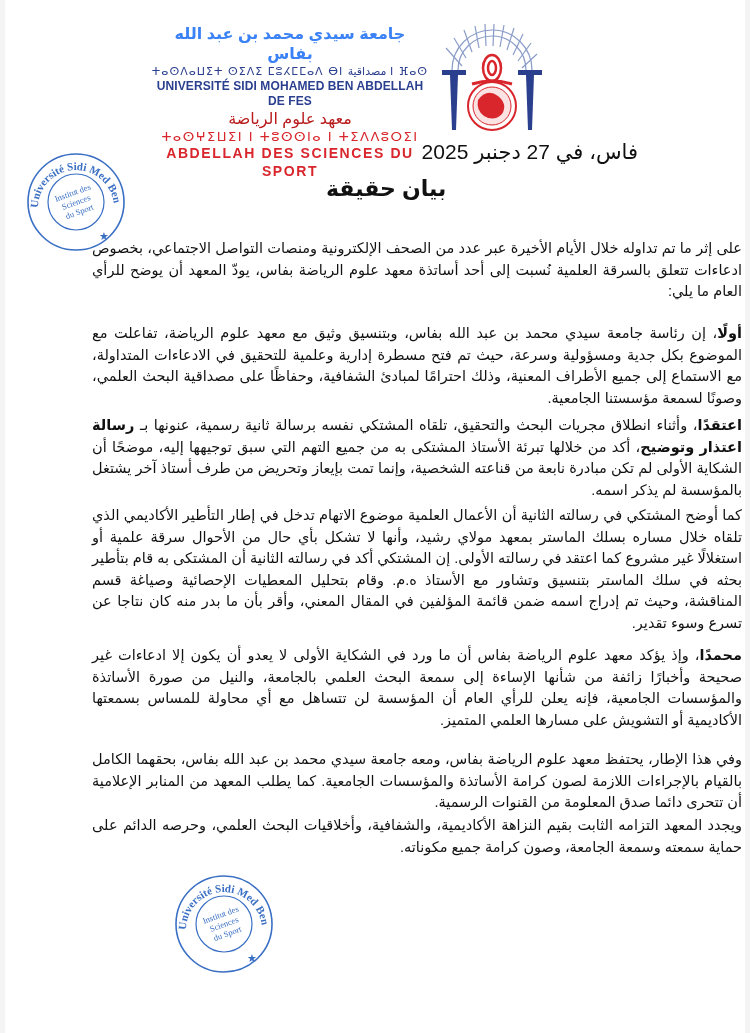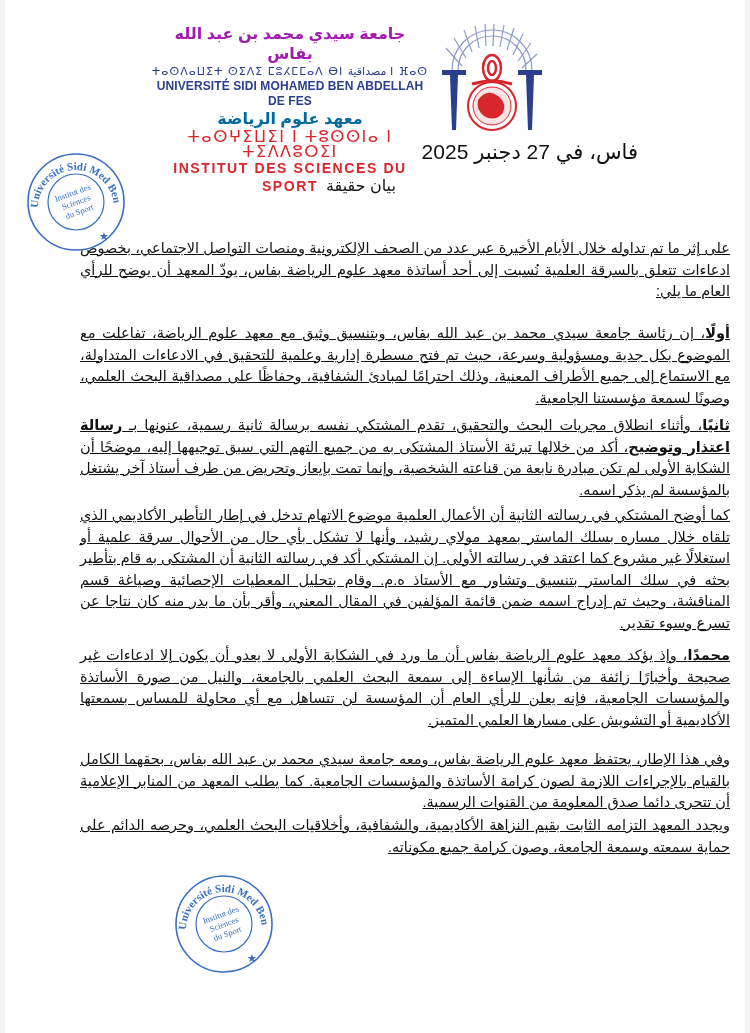--- a/index.html
+++ b/index.html
@@ -6,37 +6,37 @@
   body {
     width: 750px; height: 1033px; position: relative; overflow: hidden;
     font-family: "Liberation Sans", "DejaVu Sans", sans-serif;
     color: #111;
   }
   .page-edge-left { position: absolute; left: 0; top: 0; width: 5px; height: 1033px; background: #f4f4f4; }
   .page-edge-right { position: absolute; right: 0; top: 0; width: 5px; height: 1033px; background: #f4f4f4; }
 
   
   .header-text { position: absolute; left: 150px; top: 24px; width: 280px; text-align: center; }
-  .hdr-ar-univ { color: #a21caf; font-size: 16px; font-weight: bold; direction: rtl; line-height: 20px; letter-spacing: 0.5px; }
+  .hdr-ar-univ { color: #3b82f6; font-size: 16px; font-weight: bold; direction: rtl; line-height: 20px; letter-spacing: 0.5px; }
   .hdr-tif-univ { color: #2b3f8f; font-size: 11px; line-height: 15px; letter-spacing: 1px; font-family: "DejaVu Sans", sans-serif; }
   .hdr-fr-univ { color: #2b3f8f; font-size: 12px; font-weight: bold; line-height: 15px; letter-spacing: 0.1px; }
-  .hdr-ar-inst { color: #0369a1; font-size: 16px; font-weight: bold; direction: rtl; line-height: 20px; letter-spacing: 6px; }
-  .hdr-tif-inst { color: #d8262c; font-size: 16px; line-height: 15px; letter-spacing: 1.5px; font-family: "DejaVu Sans", sans-serif; }
+  .hdr-ar-inst { color: #b91c1c; font-size: 16px; font-weight: normal; direction: rtl; line-height: 20px; letter-spacing: 6px; }
+  .hdr-tif-inst { color: #d8262c; font-size: 13px; line-height: 15px; letter-spacing: 1.5px; font-family: "DejaVu Sans", sans-serif; }
   .hdr-fr-inst { color: #d8262c; font-size: 14px; font-weight: bold; line-height: 18px; letter-spacing: 1.6px; }
 
   .logo { position: absolute; left: 432px; top: 18px; width: 120px; height: 118px; }
 
   .stamp { position: absolute; width: 104px; height: 104px; }
   .stamp-top { left: 24px; top: 150px; }
   .stamp-bottom { left: 172px; top: 872px; }
 
   
-  .doc { position: absolute; left: 80px; width: 650px; direction: rtl; text-align: justify; font-size: 14.5px; line-height: 21.5px; text-decoration: underline; }
+  .doc { position: absolute; left: 92px; width: 650px; direction: rtl; text-align: justify; font-size: 14.5px; line-height: 21.5px; }
   .date { position: absolute; right: 112px; top: 140px; direction: rtl; font-size: 21px; }
-  .title { position: absolute; left: 326px; top: 176px; direction: rtl; font-size: 16px; font-weight: normal; }
+  .title { position: absolute; left: 326px; top: 176px; direction: rtl; font-size: 22px; font-weight: bold; }
   .para { margin: 0; }
   .para b { font-weight: bold; }
   .p1 { top: 238px; }
   .p2 { top: 323px; }
   .p3 { top: 415px; }
   .p4 { top: 505px; }
   .p5 { top: 645px; }
   .p6 { top: 749px; }
   .p7 { top: 815px; }
 </style>
@@ -45,21 +45,21 @@
 
 <div class="page-edge-left"></div>
 <div class="page-edge-right"></div>
 
 <div class="header-text">
   <div class="hdr-ar-univ">جامعة سيدي محمد بن عبد الله بفاس</div>
   <div class="hdr-tif-univ">ⵜⴰⵙⴷⴰⵡⵉⵜ ⵙⵉⴷⵉ ⵎⵓⵃⵎⵎⴰⴷ ⴱⵏ مصداقية ⵏ ⴼⴰⵙ</div>
   <div class="hdr-fr-univ">UNIVERSITÉ SIDI MOHAMED BEN ABDELLAH DE FES</div>
   <div class="hdr-ar-inst">معهد علوم الرياضة</div>
   <div class="hdr-tif-inst">ⵜⴰⵙⵖⵉⵡⵉⵏ ⵏ ⵜⵓⵙⵙⵏⴰ ⵏ ⵜⵉⴷⴷⵓⵔⵉⵏ</div>
-  <div class="hdr-fr-inst">INSTITUT DES SCIENCES DU SPORT</div>
+  <div class="hdr-fr-inst">ABDELLAH DES SCIENCES DU SPORT</div>
 </div>
 
 <svg class="logo" viewBox="0 0 120 118">
   <g stroke="#8a9cc8" stroke-width="1.2" fill="none">
     <path d="M20 52 A40 40 0 0 1 100 52"></path>
     <path d="M26 52 A34 34 0 0 1 94 52"></path>
     <line x1="30" y1="48" x2="14" y2="30"></line>
       <line x1="34" y1="40" x2="22" y2="20"></line>
     <line x1="40" y1="34" x2="32" y2="12"></line>
       <line x1="47" y1="30" x2="43" y2="8"></line>
@@ -107,21 +107,21 @@
 
 <div class="doc p1">
   <p class="para">على إثر ما تم تداوله خلال الأيام الأخيرة عبر عدد من الصحف الإلكترونية ومنصات التواصل الاجتماعي، بخصوص ادعاءات تتعلق بالسرقة العلمية نُسبت إلى أحد أساتذة معهد علوم الرياضة بفاس، يودّ المعهد أن يوضح للرأي العام ما يلي:</p>
 </div>
 
 <div class="doc p2">
   <p class="para"><b>أولًا</b><span>، إن رئاسة جامعة سيدي محمد بن عبد الله بفاس، وبتنسيق وثيق مع معهد علوم الرياضة، تفاعلت مع الموضوع بكل جدية ومسؤولية وسرعة، حيث تم فتح مسطرة إدارية وعلمية للتحقيق في الادعاءات المتداولة، مع الاستماع إلى جميع الأطراف المعنية، وذلك احترامًا لمبادئ الشفافية، وحفاظًا على مصداقية البحث العلمي، وصونًا لسمعة مؤسستنا الجامعية.</span></p>
 </div>
 
 <div class="doc p3">
-  <p class="para"><b>ثانيًا</b><span>، وأثناء انطلاق مجريات البحث والتحقيق، تقدم المشتكي نفسه برسالة ثانية رسمية، عنونها بـ </span><b>رسالة اعتذار وتوضيح</b><span>، أكد من خلالها تبرئة الأستاذ المشتكى به من جميع التهم التي سبق توجيهها إليه، موضحًا أن الشكاية الأولى لم تكن مبادرة نابعة من قناعته الشخصية، وإنما تمت بإيعاز وتحريض من طرف أستاذ آخر يشتغل بالمؤسسة لم يذكر اسمه.</span></p>
+  <p class="para"><b>اعتقدًا</b><span>، وأثناء انطلاق مجريات البحث والتحقيق، تلقاه المشتكي نفسه برسالة ثانية رسمية، عنونها بـ </span><b>رسالة اعتذار وتوضيح</b><span>، أكد من خلالها تبرئة الأستاذ المشتكى به من جميع التهم التي سبق توجيهها إليه، موضحًا أن الشكاية الأولى لم تكن مبادرة نابعة من قناعته الشخصية، وإنما تمت بإيعاز وتحريض من طرف أستاذ آخر يشتغل بالمؤسسة لم يذكر اسمه.</span></p>
 </div>
 
 <div class="doc p4">
   <p class="para">كما أوضح المشتكي في رسالته الثانية أن الأعمال العلمية موضوع الاتهام تدخل في إطار التأطير الأكاديمي الذي تلقاه خلال مساره بسلك الماستر بمعهد مولاي رشيد، وأنها لا تشكل بأي حال من الأحوال سرقة علمية أو استغلالًا غير مشروع كما اعتقد في رسالته الأولى. إن المشتكي أكد في رسالته الثانية أن المشتكى به قام بتأطير بحثه في سلك الماستر بتنسيق وتشاور مع الأستاذ ه.م. وقام بتحليل المعطيات الإحصائية وصياغة قسم المناقشة، وحيث تم إدراج اسمه ضمن قائمة المؤلفين في المقال المعني، وأقر بأن ما بدر منه كان نتاجا عن تسرع وسوء تقدير.</p>
 </div>
 
 <div class="doc p5">
   <p class="para"><b>محمدًا</b><span>، وإذ يؤكد معهد علوم الرياضة بفاس أن ما ورد في الشكاية الأولى لا يعدو أن يكون إلا ادعاءات غير صحيحة وأخبارًا زائفة من شأنها الإساءة إلى سمعة البحث العلمي بالجامعة، والنيل من صورة الأساتذة والمؤسسات الجامعية، فإنه يعلن للرأي العام أن المؤسسة لن تتساهل مع أي محاولة للمساس بسمعتها الأكاديمية أو التشويش على مسارها العلمي المتميز.</span></p>
 </div>
 

